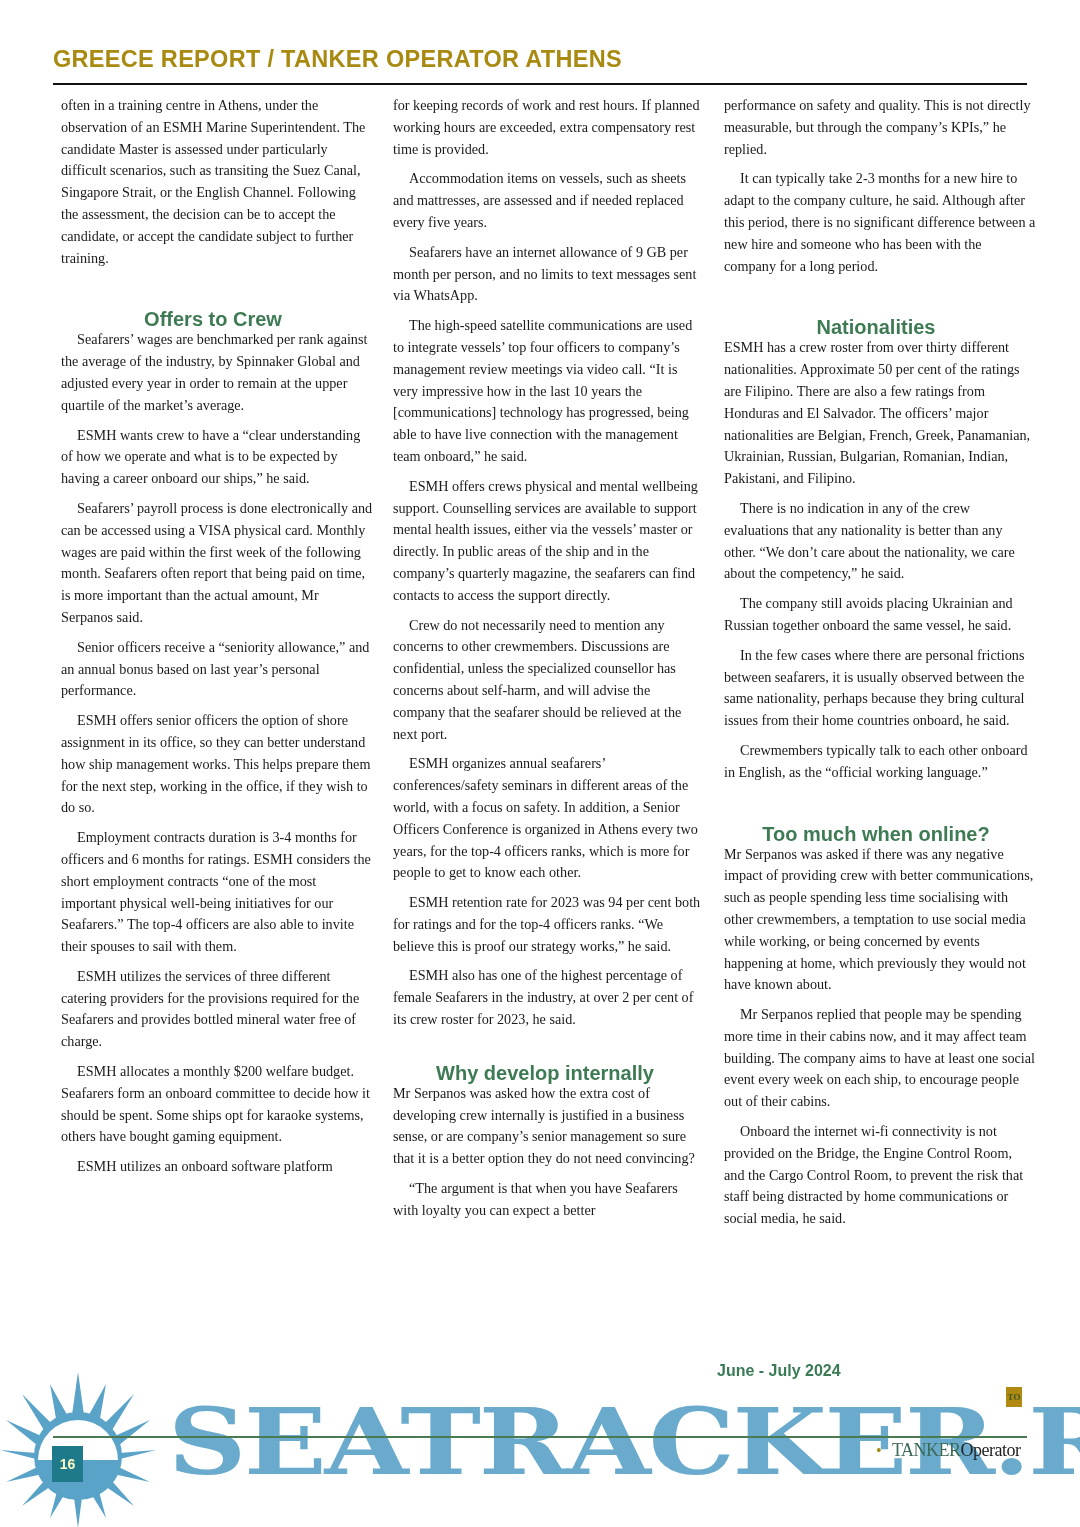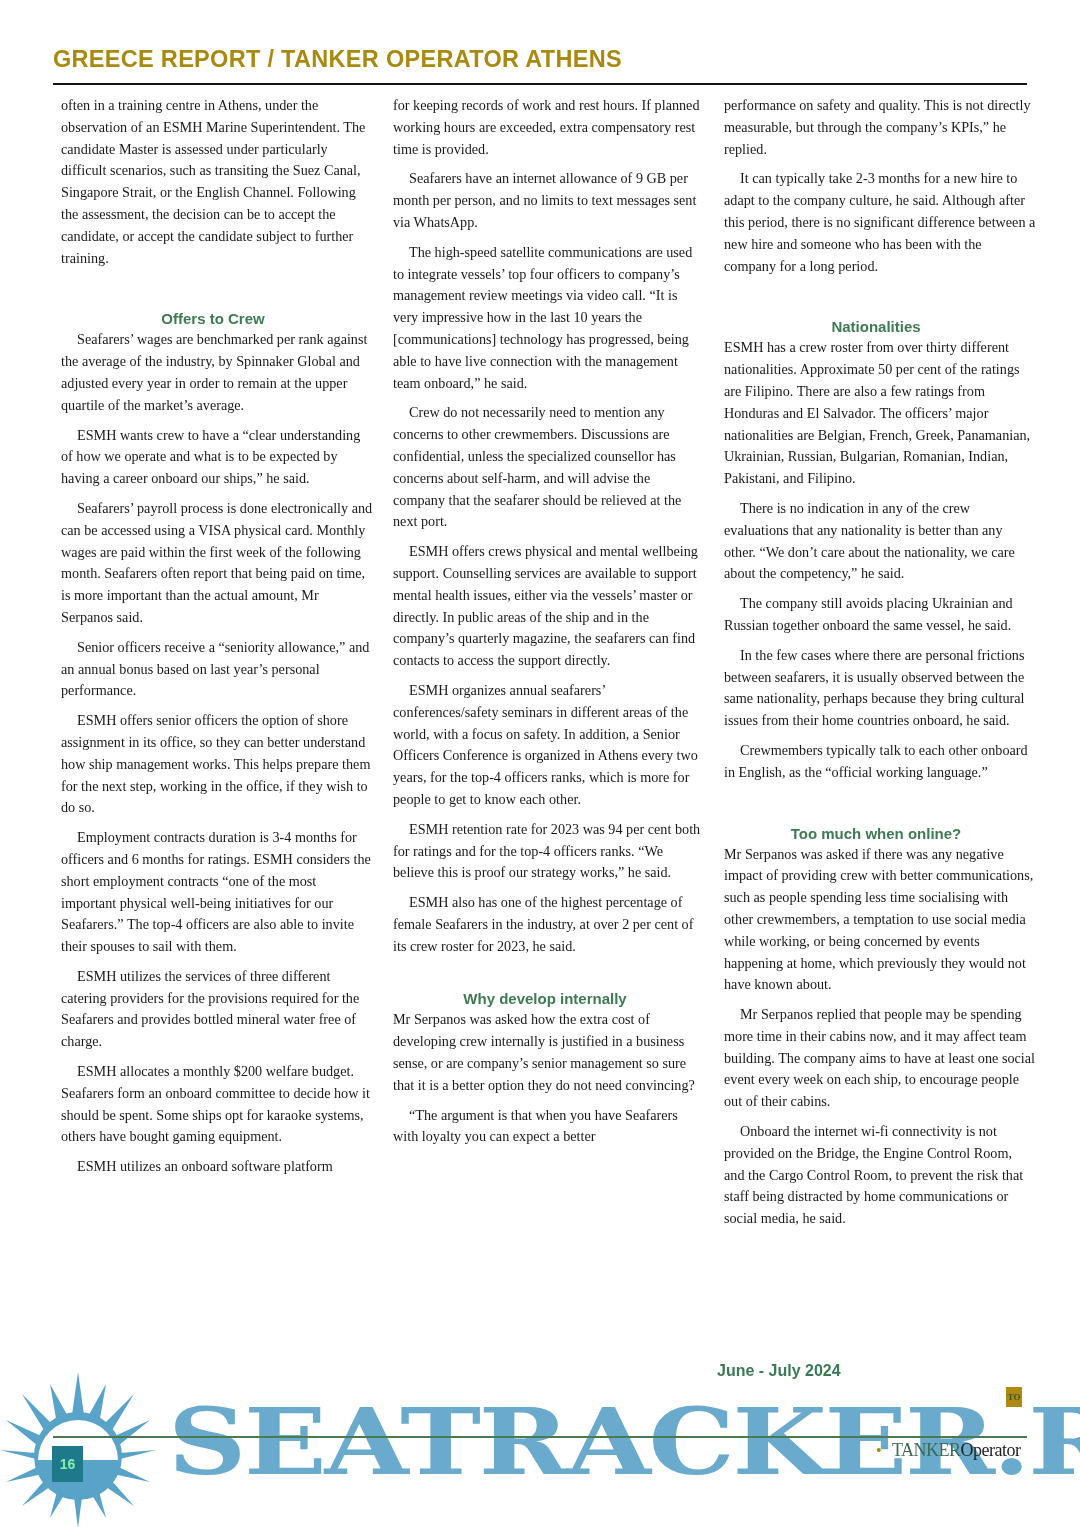--- a/index.html
+++ b/index.html
@@ -5,23 +5,23 @@
   html, body { margin: 0; padding: 0; background: #ffffff; }
   body { width: 1080px; height: 1527px; position: relative; overflow: hidden; font-family: "Liberation Serif", serif; color: #1a1a1a; }
   .header-title { position: absolute; left: 53px; top: 46px; font-family: "Liberation Sans", sans-serif; font-weight: bold; font-size: 23.5px; color: #a98a10; letter-spacing: 0.3px; white-space: nowrap; }
   .header-rule { position: absolute; left: 53px; right: 53px; top: 83px; height: 2px; background: #111; }
   .col { position: absolute; top: 95px; width: 320px; font-size: 14.2px; line-height: 21.8px; }
   .col1 { left: 53px; }
   .col2 { left: 385px; }
   .col3 { left: 716px; }
   .col p { margin: 0 0 8px 8px; text-indent: 16px; }
   .col p.noindent { text-indent: 0; }
-  .col h3 { margin: 0; font-family: "Liberation Sans", sans-serif; font-weight: bold; font-size: 15px; color: #3e7a53; text-align: center; line-height: 20px; }
+  .col h3 { margin: 0; font-family: "Liberation Sans", sans-serif; font-weight: bold; font-size: 20px; color: #3e7a53; text-align: center; line-height: 20px; }
   .footer-rule { position: absolute; left: 53px; right: 53px; top: 1436px; height: 2px; background: #4a7a52; z-index: 3; }
-  .page-box { position: absolute; left: 52px; top: 1446px; width: 31px; height: 36px; background: #1e7a8a; color: #86efac; font-family: "Liberation Sans", sans-serif; font-weight: bold; font-size: 14px; display: flex; align-items: center; justify-content: center; z-index: 4; }
+  .page-box { position: absolute; left: 52px; top: 1446px; width: 31px; height: 36px; background: #1e7a8a; color: #fef9c3; font-family: "Liberation Sans", sans-serif; font-weight: bold; font-size: 14px; display: flex; align-items: center; justify-content: center; z-index: 4; }
   .footer-date { position: absolute; left: 717px; top: 1362px; font-family: "Liberation Sans", sans-serif; font-weight: bold; font-size: 16px; color: #3a7a55; z-index: 4; white-space: nowrap; }
   .footer-bullet { position: absolute; left: 876px; top: 1442px; font-size: 16px; color: #a98a10; z-index: 4; }
   .footer-brand { position: absolute; left: 892px; top: 1440px; font-family: "Liberation Serif", serif; font-size: 18px; color: #222; z-index: 4; white-space: nowrap; letter-spacing: -0.5px; }
   .footer-brand .tanker { color: #3a6a55; }
   .to-badge { position: absolute; left: 1006px; top: 1387px; width: 16px; height: 20px; background: #b08a10; font-family: "Liberation Serif", serif; font-size: 9px; font-weight: bold; color: #3a5a2a; display: flex; align-items: center; justify-content: center; z-index: 4; }
   .watermark { position: absolute; left: 0; top: 1372px; width: 1080px; height: 155px; z-index: 2; pointer-events: none; }
   .wm-text { position: absolute; left: 168px; top: 1388px; font-family: "DejaVu Serif", serif; font-weight: bold; font-size: 92px; color: #5aa3c8; opacity: 0.9; letter-spacing: -2px; white-space: nowrap; z-index: 2; transform: scaleX(1.18); transform-origin: left top; }
 </style>
 </head>
 <body>
@@ -39,24 +39,25 @@
   <p>Senior officers receive a “seniority allowance,” and an annual bonus based on last year’s personal performance.</p>
   <p>ESMH offers senior officers the option of shore assignment in its office, so they can better understand how ship management works. This helps prepare them for the next step, working in the office, if they wish to do so.</p>
   <p>Employment contracts duration is 3-4 months for officers and 6 months for ratings. ESMH considers the short employment contracts “one of the most important physical well-being initiatives for our Seafarers.” The top-4 officers are also able to invite their spouses to sail with them.</p>
   <p>ESMH utilizes the services of three different catering providers for the provisions required for the Seafarers and provides bottled mineral water free of charge.</p>
   <p>ESMH allocates a monthly $200 welfare budget. Seafarers form an onboard committee to decide how it should be spent. Some ships opt for karaoke systems, others have bought gaming equipment.</p>
   <p>ESMH utilizes an onboard software platform</p>
 </div>
 
 <div class="col col2">
   <p class="noindent">for keeping records of work and rest hours. If planned working hours are exceeded, extra compensatory rest time is provided.</p>
+  <p>Accommodation items on vessels, such as sheets and mattresses, are assessed and if needed replaced every five years.</p>
   <p>Seafarers have an internet allowance of 9 GB per month per person, and no limits to text messages sent via WhatsApp.</p>
   <p>The high-speed satellite communications are used to integrate vessels’ top four officers to company’s management review meetings via video call. “It is very impressive how in the last 10 years the [communications] technology has progressed, being able to have live connection with the management team onboard,” he said.</p>
+  <p>ESMH offers crews physical and mental wellbeing support. Counselling services are available to support mental health issues, either via the vessels’ master or directly. In public areas of the ship and in the company’s quarterly magazine, the seafarers can find contacts to access the support directly.</p>
   <p>Crew do not necessarily need to mention any concerns to other crewmembers. Discussions are confidential, unless the specialized counsellor has concerns about self-harm, and will advise the company that the seafarer should be relieved at the next port.</p>
-  <p>ESMH offers crews physical and mental wellbeing support. Counselling services are available to support mental health issues, either via the vessels’ master or directly. In public areas of the ship and in the company’s quarterly magazine, the seafarers can find contacts to access the support directly.</p>
   <p>ESMH organizes annual seafarers’ conferences/safety seminars in different areas of the world, with a focus on safety. In addition, a Senior Officers Conference is organized in Athens every two years, for the top-4 officers ranks, which is more for people to get to know each other.</p>
   <p>ESMH retention rate for 2023 was 94 per cent both for ratings and for the top-4 officers ranks. “We believe this is proof our strategy works,” he said.</p>
   <p>ESMH also has one of the highest percentage of female Seafarers in the industry, at over 2 per cent of its crew roster for 2023, he said.</p>
   <div style="height:24px"></div>
   <h3>Why develop internally</h3>
   <p class="noindent">Mr Serpanos was asked how the extra cost of developing crew internally is justified in a business sense, or are company’s senior management so sure that it is a better option they do not need convincing?</p>
   <p>“The argument is that when you have Seafarers with loyalty you can expect a better</p>
 </div>
 
 <div class="col col3">

